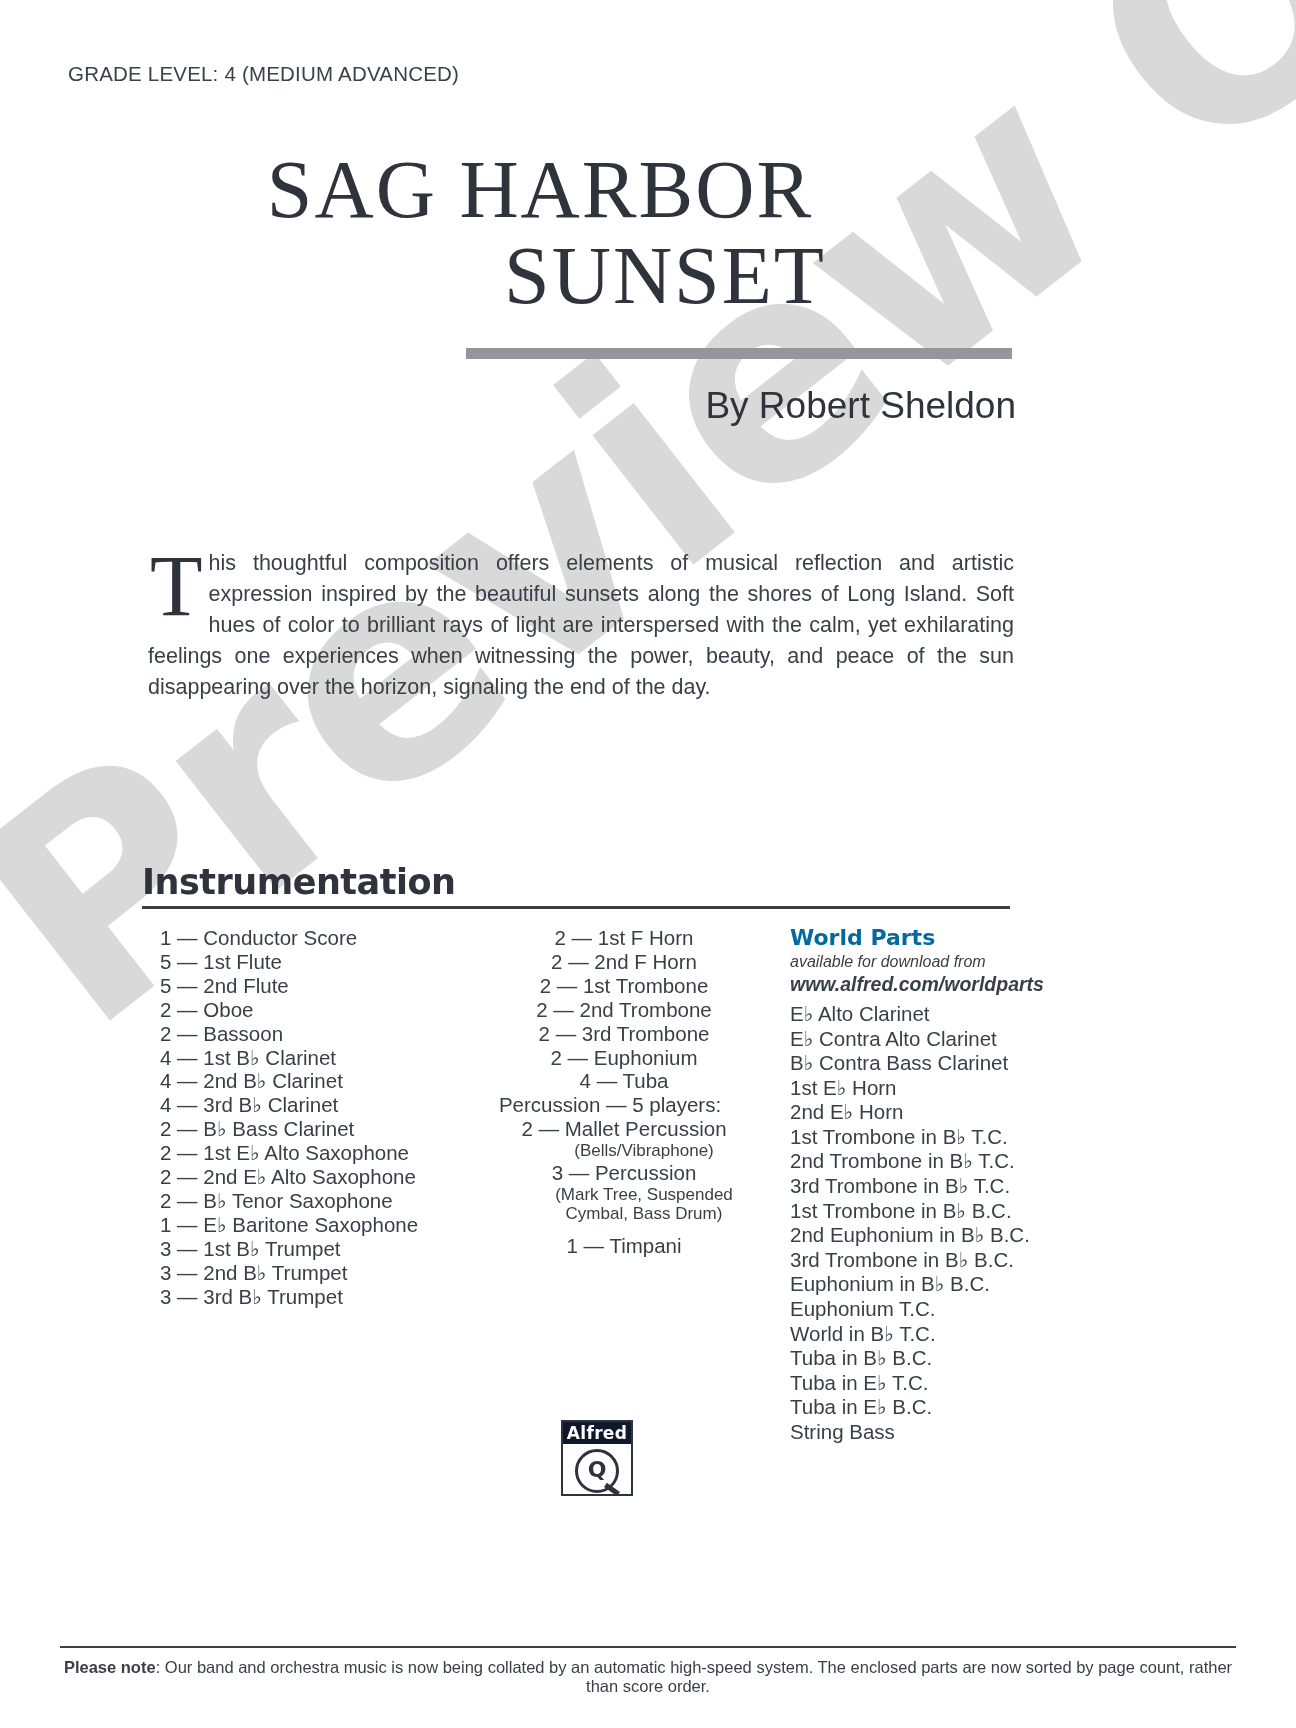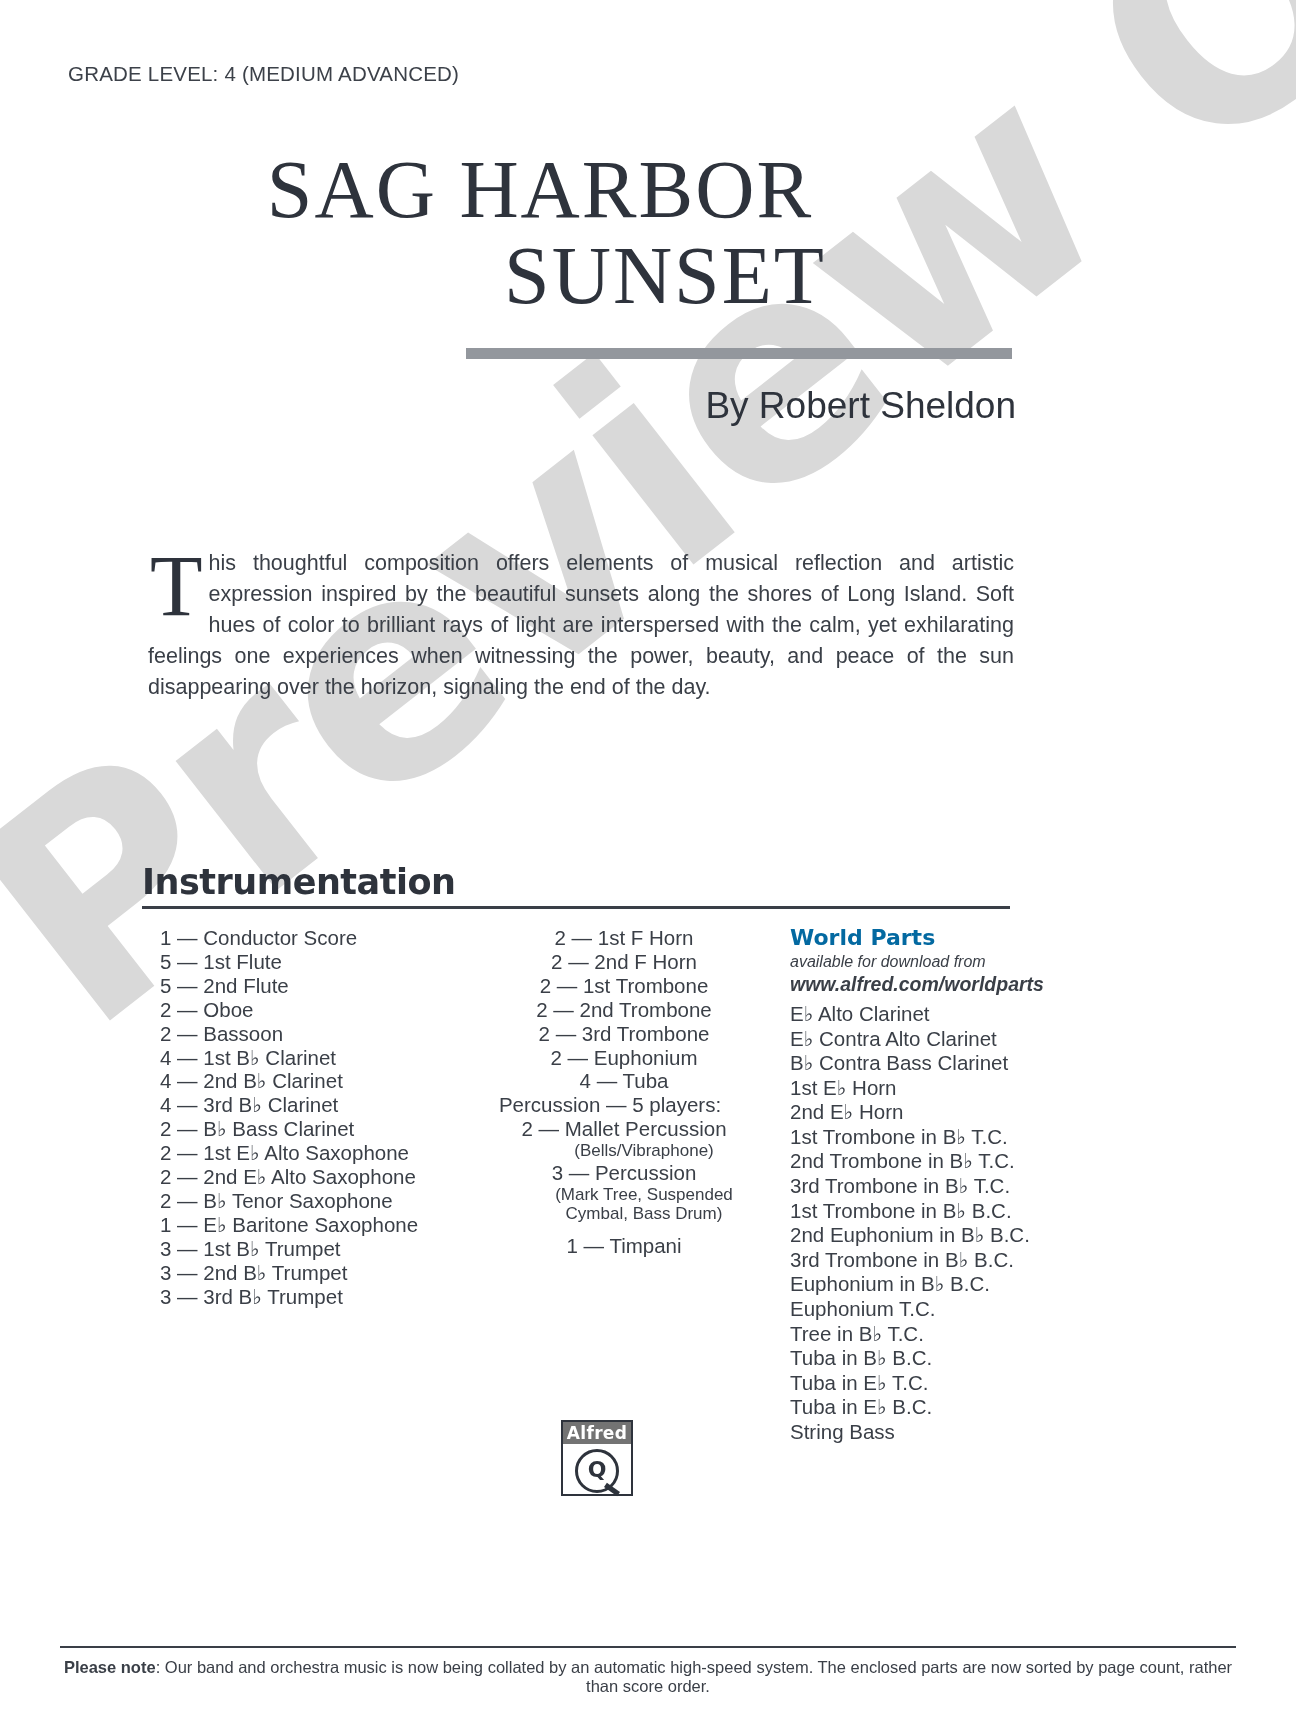--- a/index.html
+++ b/index.html
@@ -194,21 +194,21 @@
     left: 561px;
     top: 1420px;
     width: 68px;
     height: 72px;
     border: 2px solid #2e333c;
     background: #ffffff;
     text-align: center;
   }
   .logo-word {
     display: block;
-    background: #737373;
+    background: #0f172a;
     color: #ffffff;
     font-family: "DejaVu Sans", sans-serif;
     font-weight: bold;
     font-size: 17px;
     line-height: 22px;
     letter-spacing: 0.3px;
   }
   .logo-mark {
     display: block;
     margin: 5px auto 0 auto;
@@ -329,21 +329,21 @@
           <div class="wp-row">1st E♭ Horn</div>
           <div class="wp-row">2nd E♭ Horn</div>
           <div class="wp-row">1st Trombone in B♭ T.C.</div>
           <div class="wp-row">2nd Trombone in B♭ T.C.</div>
           <div class="wp-row">3rd Trombone in B♭ T.C.</div>
           <div class="wp-row">1st Trombone in B♭ B.C.</div>
           <div class="wp-row">2nd Euphonium in B♭ B.C.</div>
           <div class="wp-row">3rd Trombone in B♭ B.C.</div>
           <div class="wp-row">Euphonium in B♭ B.C.</div>
           <div class="wp-row">Euphonium T.C.</div>
-          <div class="wp-row">Tree in B♭ T.C.</div>
+          <div class="wp-row">World in B♭ T.C.</div>
           <div class="wp-row">Tuba in B♭ B.C.</div>
           <div class="wp-row">Tuba in E♭ T.C.</div>
           <div class="wp-row">Tuba in E♭ B.C.</div>
           <div class="wp-row">String Bass</div>
         </div>
     </div>
 
     <div class="logo">
       <span class="logo-word">Alfred</span>
       <span class="logo-mark">Q</span>

